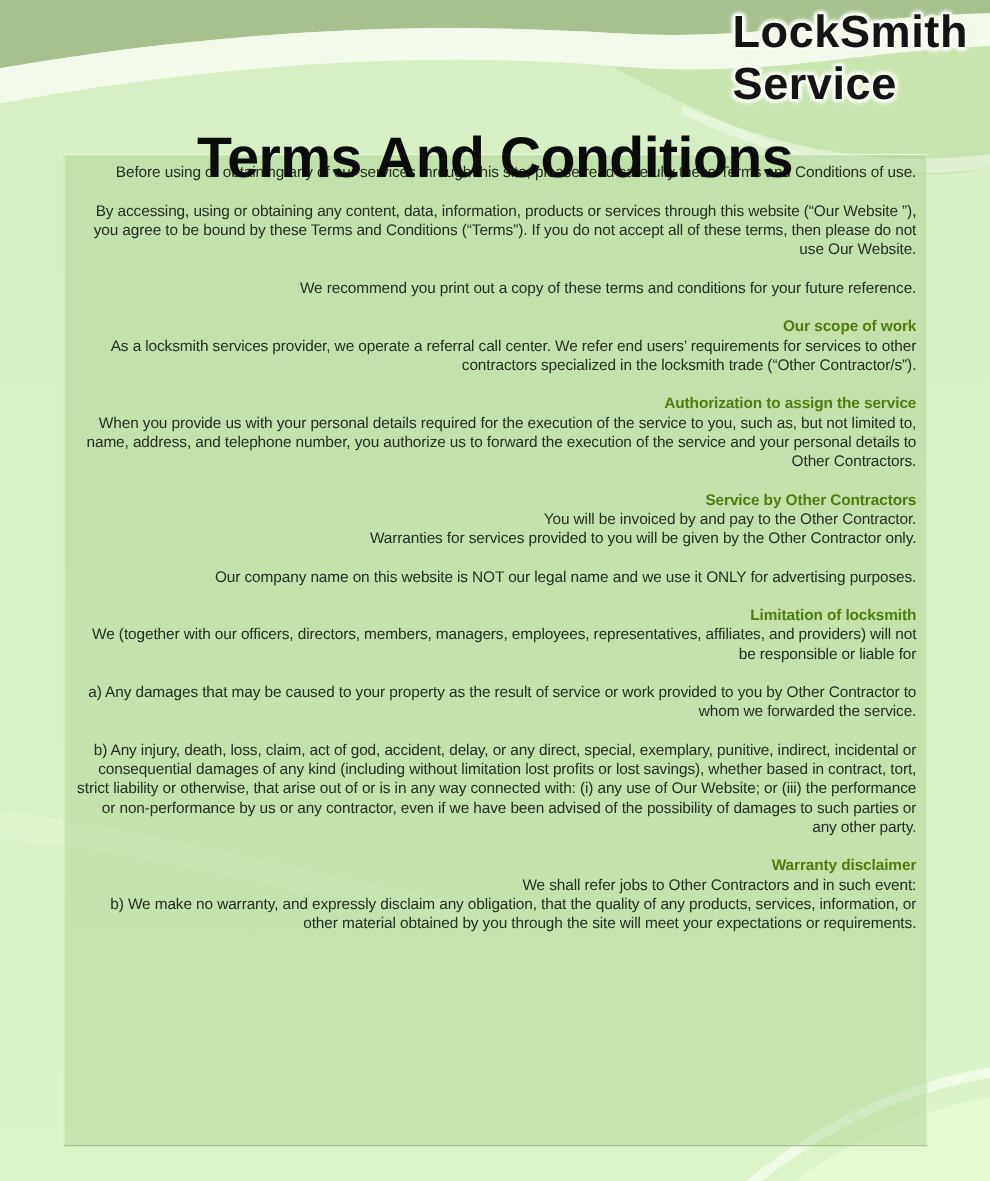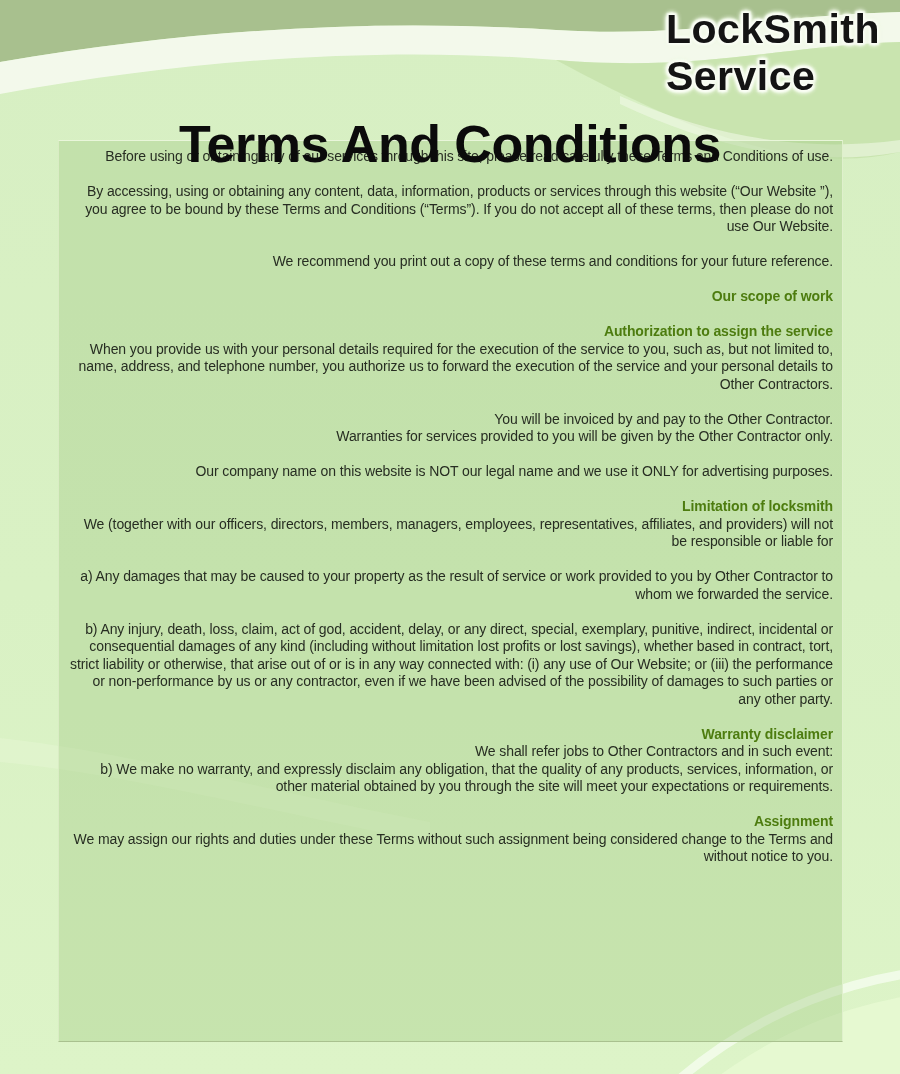--- a/index.html
+++ b/index.html
@@ -82,28 +82,30 @@
   <p>By accessing, using or obtaining any content, data, information, products or services through this website (“Our Website ”), you agree to be bound by these Terms and Conditions (“Terms”). If you do not accept all of these terms, then please do not use Our Website.</p>
     </div>
 
   <div class="section">
 
   <p>We recommend you print out a copy of these terms and conditions for your future reference.</p>
     </div>
 
   <div class="section">
     <h3>Our scope of work</h3>
+  <p>As a locksmith services provider, we operate a referral call center. We refer end users’ requirements for services to other contractors specialized in the locksmith trade (“Other Contractor/s”).</p>
     </div>
 
   <div class="section">
     <h3>Authorization to assign the service</h3>
   <p>When you provide us with your personal details required for the execution of the service to you, such as, but not limited to, name, address, and telephone number, you authorize us to forward the execution of the service and your personal details to Other Contractors.</p>
     </div>
 
   <div class="section">
+    <h3>Service by Other Contractors</h3>
       <p>You will be invoiced by and pay to the Other Contractor.</p>
       <p>Warranties for services provided to you will be given by the Other Contractor only.</p>
     </div>
 
   <div class="section">
 
   <p>Our company name on this website is NOT our legal name and we use it ONLY for advertising purposes.</p>
     </div>
 
   <div class="section">
@@ -120,17 +122,13 @@
 
   <p>b) Any injury, death, loss, claim, act of god, accident, delay, or any direct, special, exemplary, punitive, indirect, incidental or consequential damages of any kind (including without limitation lost profits or lost savings), whether based in contract, tort, strict liability or otherwise, that arise out of or is in any way connected with: (i) any use of Our Website; or (iii) the performance or non-performance by us or any contractor, even if we have been advised of the possibility of damages to such parties or any other party.</p>
     </div>
 
   <div class="section">
     <h3>Warranty disclaimer</h3>
   <p>We shall refer jobs to Other Contractors and in such event:</p>
       <p>b) We make no warranty, and expressly disclaim any obligation, that the quality of any products, services, information, or other material obtained by you through the site will meet your expectations or requirements.</p>
     </div>
 
-  <div class="section">
-    <h3>Assignment</h3>
-  <p>We may assign our rights and duties under these Terms without such assignment being considered change to the Terms and without notice to you.</p>
-    </div>
 </div>
 
 </body></html>

